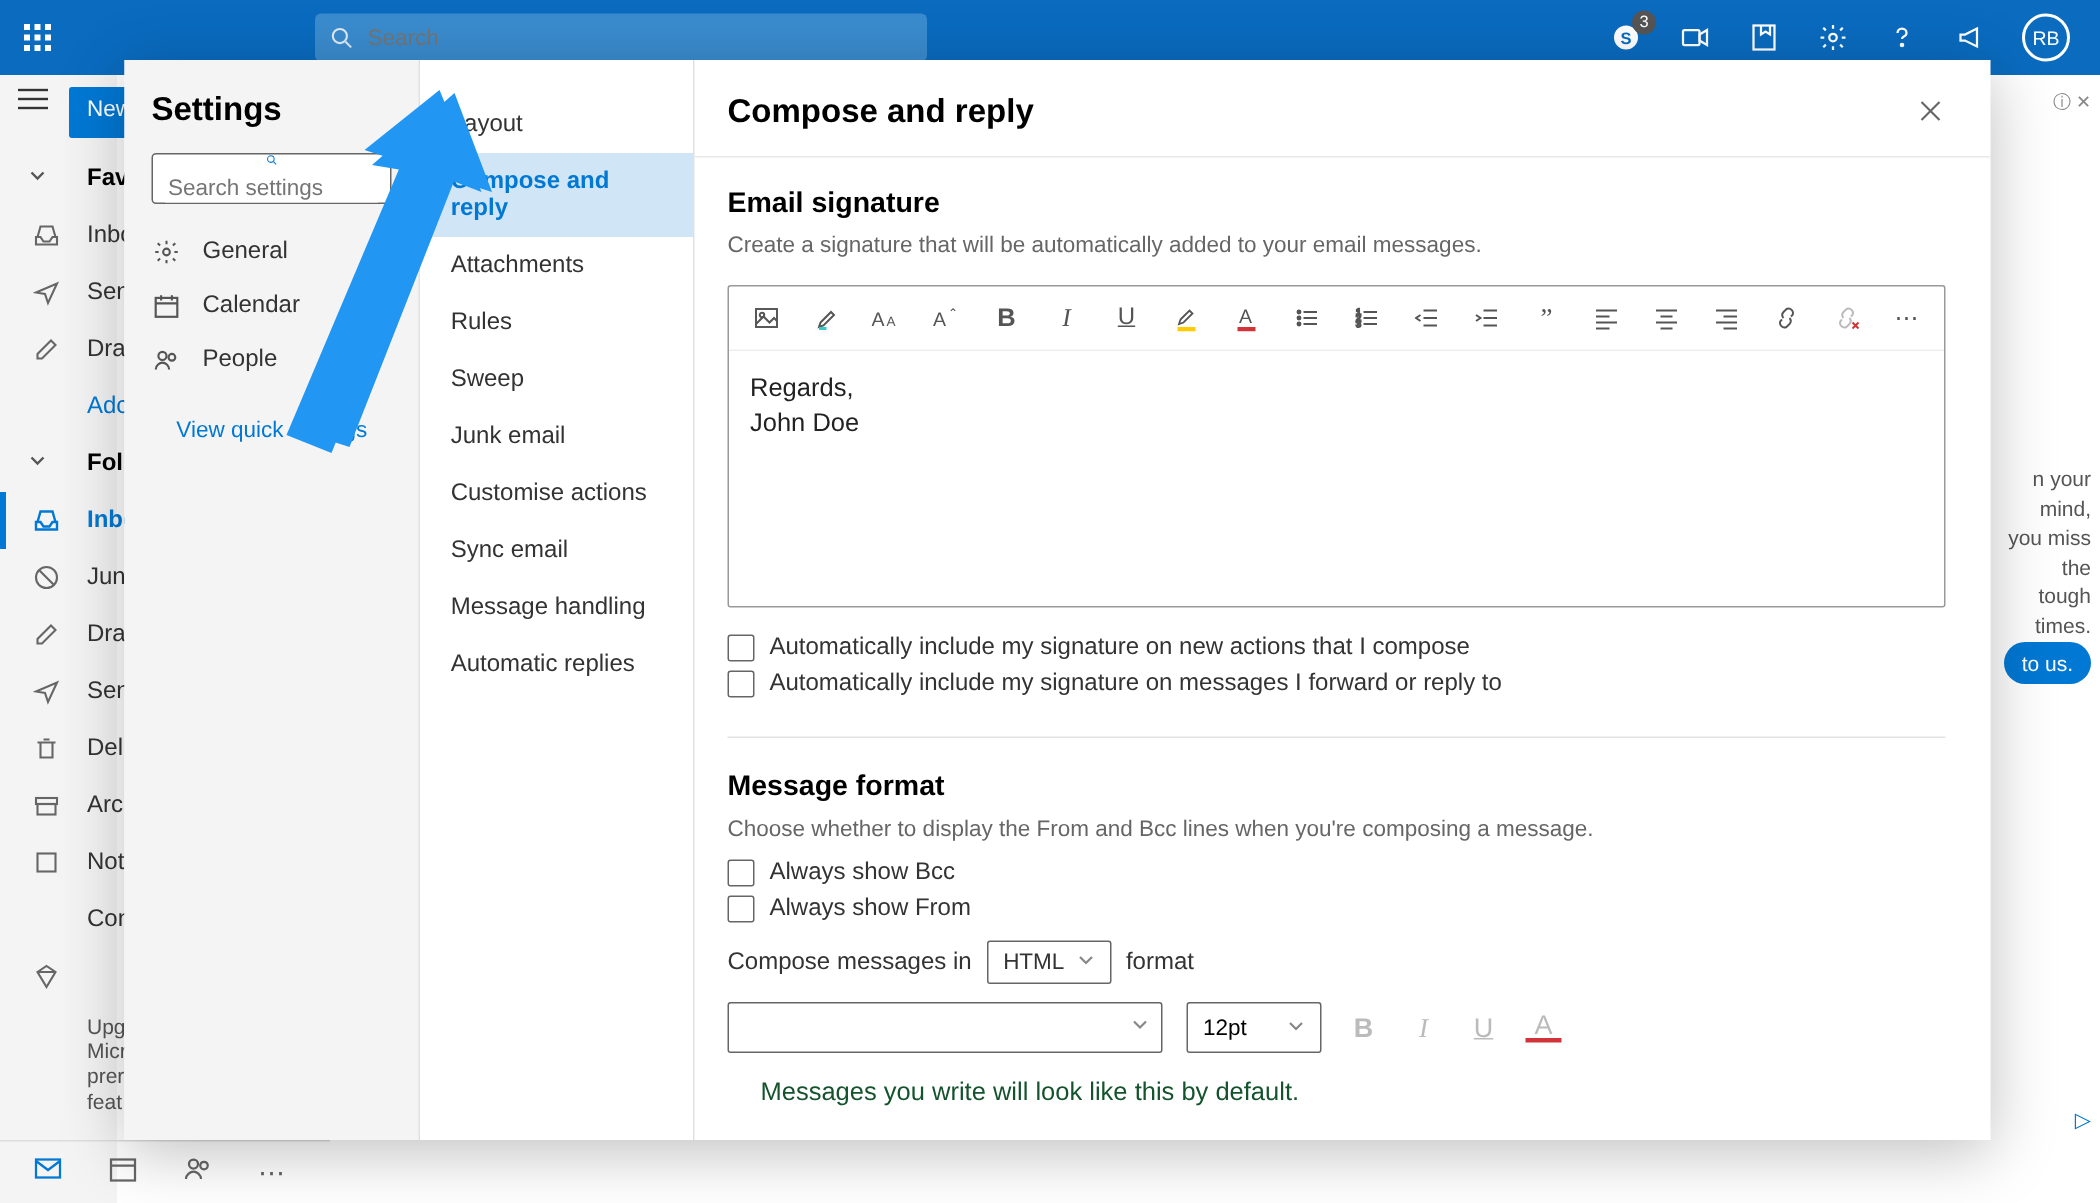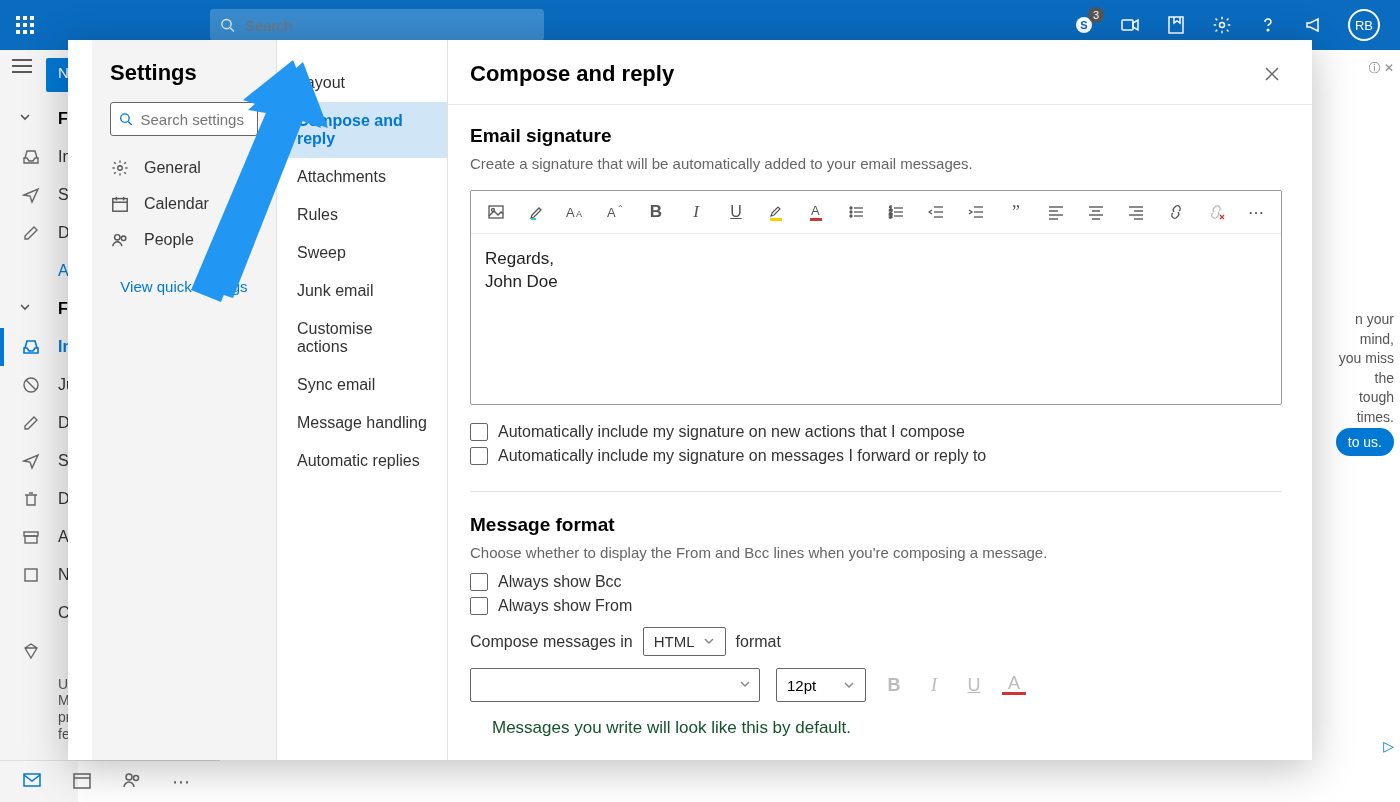--- a/index.html
+++ b/index.html
@@ -3,21 +3,21 @@
 <meta charset="utf-8">
 <style>
   * { box-sizing: border-box; font-family: "Segoe UI", Arial, sans-serif; }
   body { margin:0; background:#fff; overflow:hidden; width:1400px; height:802px; position:relative; }
 
   
   .topbar { position:absolute; top:0; left:0; right:0; height:50px; background:#0a6bbf; display:flex; align-items:center; color:#fff; }
   .waffle { width:50px; display:flex; align-items:center; justify-content:center; height:100%; }
   .waffle-grid { display:grid; grid-template-columns:repeat(3,4px); grid-gap:3px; }
   .waffle-grid span { width:4px; height:4px; background:#fff; display:block; }
-  .searchbox { margin-left:160px; width:334px; height:32px; background:#3a8ccf; border-radius:4px; display:flex; align-items:center; padding:0 10px; color:#dfeaf4; }
+  .searchbox { margin-left:160px; width:408px; height:32px; background:#3a8ccf; border-radius:4px; display:flex; align-items:center; padding:0 10px; color:#dfeaf4; }
   .searchbox svg { margin-right:8px; }
   .searchbox input { background:transparent; border:none; outline:none; color:#dfeaf4; font-size:15px; width:100%; }
   .topbar-right { margin-left:auto; display:flex; align-items:center; gap:22px; padding-right:20px; }
   .topbar-right .ticon { position:relative; color:#fff; display:flex; align-items:center; justify-content:center; width:24px; height:24px; }
   .badge { position:absolute; top:-6px; right:-8px; background:#555; color:#fff; border-radius:50%; width:16px; height:16px; font-size:11px; display:flex; align-items:center; justify-content:center; }
   .avatar { width:32px; height:32px; border:2px solid #fff; border-radius:50%; display:flex; align-items:center; justify-content:center; font-size:13px; }
 
   
   .leftnav { position:absolute; top:50px; left:0; width:78px; bottom:0; background:#f4f4f4; }
   .menubtn { position:absolute; top:58px; left:12px; }
@@ -33,24 +33,24 @@
   .bottomstrip { position:absolute; bottom:0; left:0; width:220px; height:42px; border-top:1px solid #ddd; display:flex; align-items:center; gap:30px; padding-left:22px; color:#555;}
   
   
   .adstrip { position:absolute; right:0; top:50px; width:80px; bottom:42px; color:#555; font-size:14px; }
   .adstrip .txt { position:absolute; top:260px; right:6px; text-align:right; line-height:1.4; }
   .adstrip .pill { position:absolute; top:378px; right:6px; background:#0078d4; color:#fff; padding:6px 12px; border-radius:18px; font-size:14px;}
   .adstrip .info { position:absolute; top:10px; right:6px; font-size:12px; color:#888; }
   .adstrip .adchoice { position:absolute; bottom:6px; right:6px; color:#0078d4; }
 
   
-  .modal { position:absolute; top:40px; left:68px; width:1244px; height:720px; background:#fff; box-shadow:0 8px 40px rgba(0,0,0,.25); display:flex;padding-left:24px; }
+  .modal { position:absolute; top:40px; left:83px; width:1244px; height:720px; background:#fff; box-shadow:0 8px 40px rgba(0,0,0,.25); display:flex; }
   .col1 { width:212px; background:#f4f4f4; border-right:1px solid #e1e1e1; padding:20px 0 0 0; display:flex; flex-direction:column; }
   .col1 h1 { font-size:22px; font-weight:600; margin:0 0 16px 18px; }
-  .searchset { margin:0 18px 14px 18px; height:34px; border:1px solid #666; border-radius:3px; display:flex; align-items:center; padding:0 8px; gap:6px; background:#fff;}
+  .searchset { margin:0 18px 14px 18px; height:34px; border:1px solid #666; border-radius:3px; display:flex; align-items:center; padding:0 8px; gap:6px; background:#fff;flex-direction:column;}
   .searchset input { border:none; outline:none; font-size:15px; width:100%; }
   .catitem { display:flex; align-items:center; gap:14px; padding:9px 18px; font-size:16px; color:#333; cursor:pointer;}
   .catitem.selected { background:#d0e5f5; color:#0078d4; font-weight:600; }
   .catitem .cicon { width:20px; display:flex; justify-content:center; color:#555;}
   .catitem.selected .cicon { color:#0078d4; }
   .viewquick { margin-top:20px; text-align:center; color:#0078d4; font-size:15px; cursor:pointer; }
 
   .col2 { width:196px; border-right:1px solid #e1e1e1; padding-top:24px; }
   .subitem { padding:10px 20px; font-size:16px; color:#333; cursor:pointer; }
   .subitem.selected { background:#d0e5f5; color:#0078d4; font-weight:600; }

